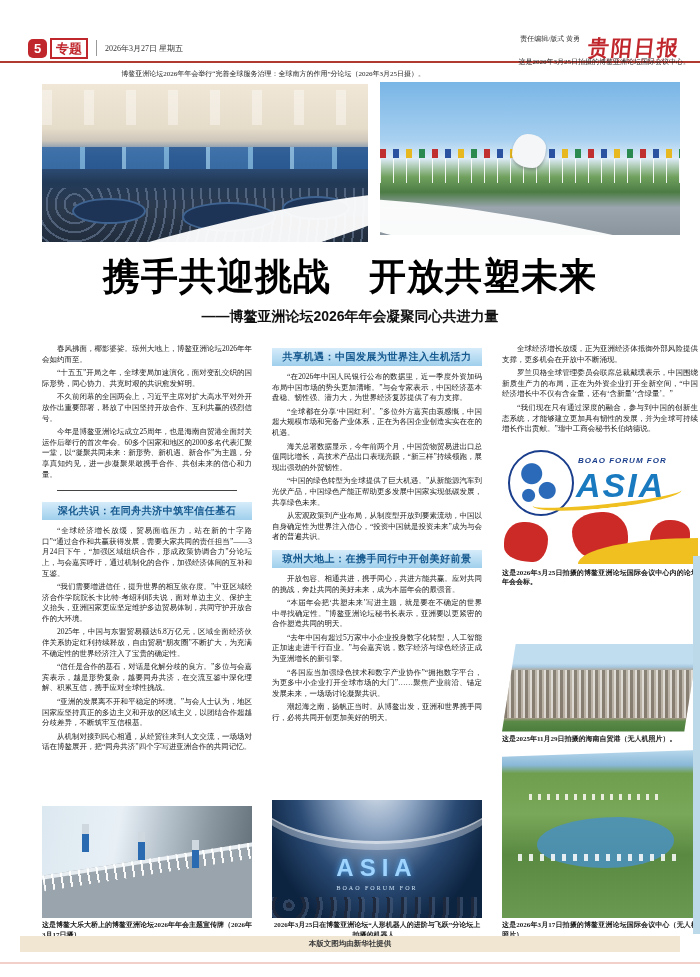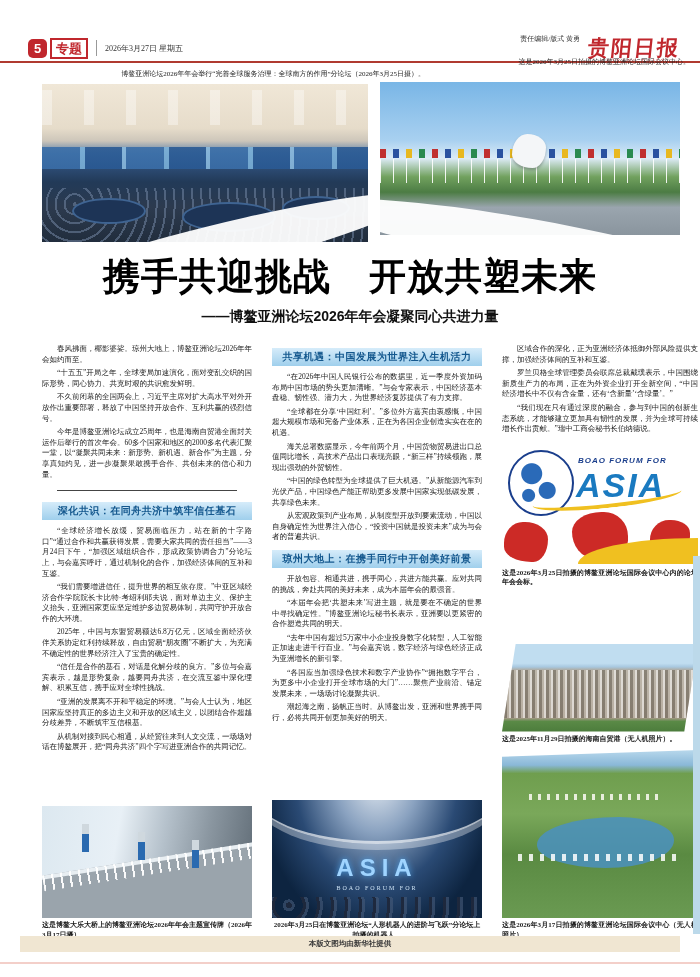--- a/index.html
+++ b/index.html
@@ -208,21 +208,21 @@
       <div class="ph-stage">
         <div class="dome"></div>
         <div class="asia-glow">ASIA</div>
         <div class="stage-sub">BOAO FORUM FOR</div>
         <div class="stage-crowd"></div>
       </div>
       <div class="pcap center">2026年3月25日在博鳌亚洲论坛“人形机器人的进阶与飞跃”分论坛上拍摄的机器人。</div>
     </div>
 
     <div class="col c3">
-      <p>区域合作的深化，正为亚洲经济体抵御外部风险提供支撑，加强经济体间的互补和互鉴。</p>
+      <p>全球经济增长放缓，正为亚洲经济体抵御外部风险提供支撑，更多机会在开放中不断涌现。</p>
       <p>罗兰贝格全球管理委员会联席总裁戴璞表示，中国围绕新质生产力的布局，正在为外资企业打开全新空间，“中国经济增长中不仅有含金量，还有‘含新量’‘含绿量’。”</p>
       <p>“我们现在只有通过深度的融合，参与到中国的创新生态系统，才能够建立更加具有韧性的发展，并为全球可持续增长作出贡献。”瑞中工商会秘书长伯纳德说。</p>
       <div class="emblem">
         <div class="globe"></div>
         <div class="emb-line1">BOAO FORUM FOR</div>
         <div class="emb-line2">ASIA</div>
         <div class="emb-swoosh"></div>
         <div class="redblob rb1"></div>
         <div class="redblob rb2"></div>
         <div class="redblob rb3"></div>

